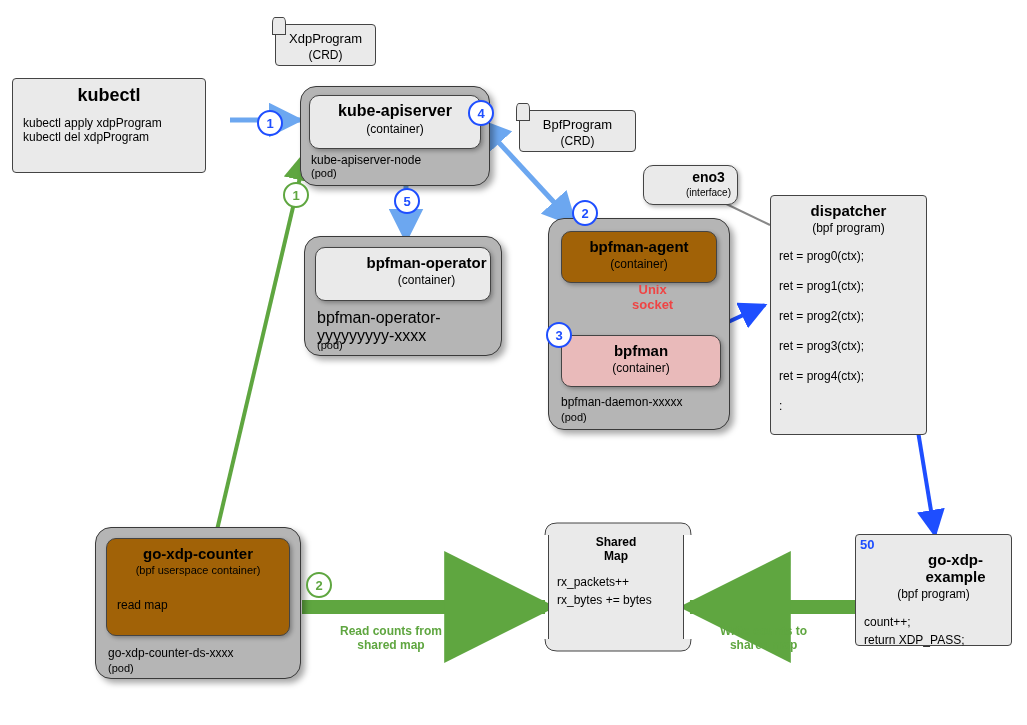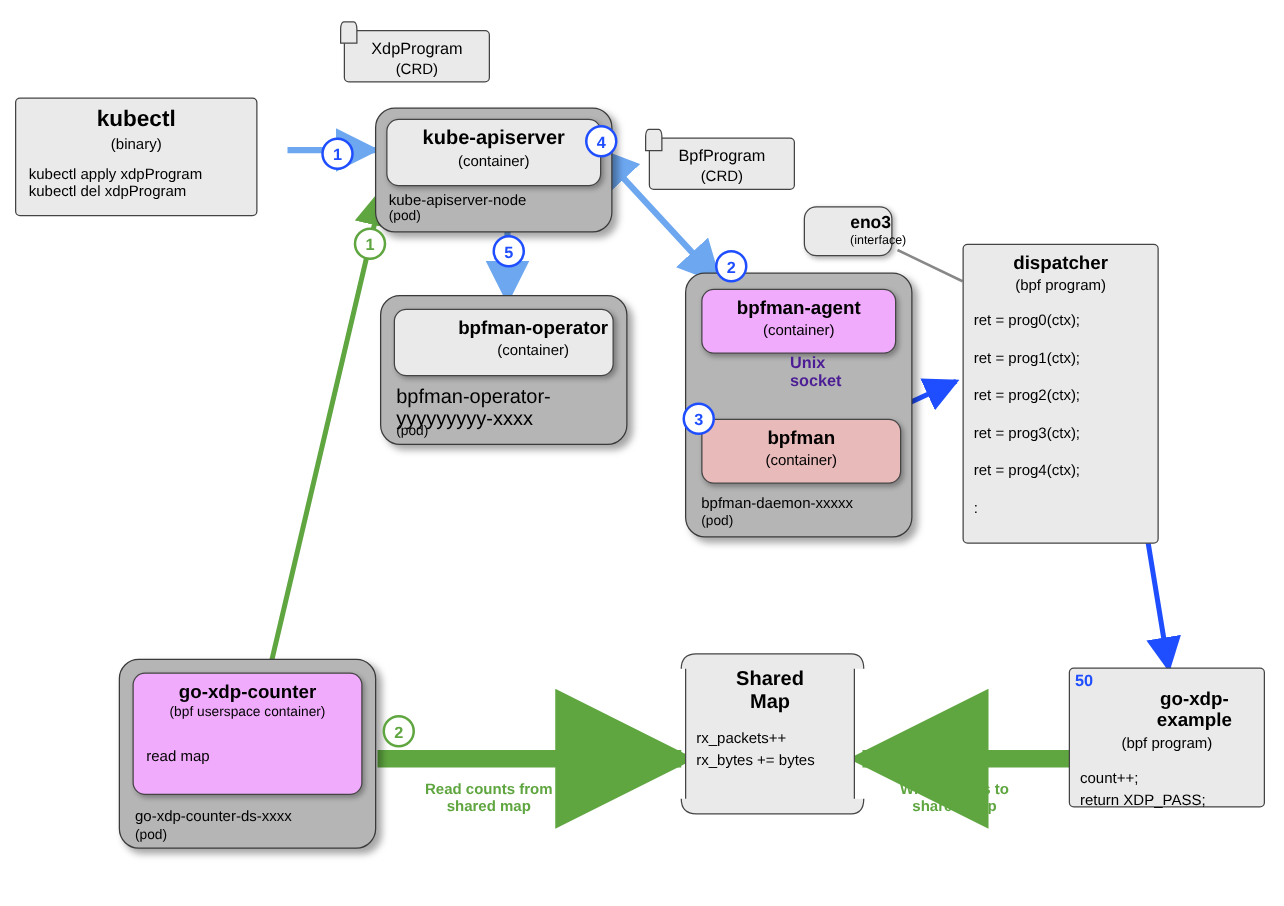--- a/index.html
+++ b/index.html
@@ -3,36 +3,36 @@
 <meta charset="utf-8">
 <style>
   html, body { margin:0; padding:0; }
   body { font-family: Arial, Helvetica, sans-serif; background:#fff; }
   .stage { position:relative; width:1027px; height:725px; background:#fff; }
   svg.wires { position:absolute; inset:0; width:1027px; height:725px; pointer-events:none; }
 
   .box { position:absolute; border:1px solid #444; box-sizing:border-box; border-radius:4px; }
   .pod { background:#b5b5b5; border-radius:16px; border:1px solid #3a3a3a; box-shadow: 4px 4px 6px rgba(0,0,0,0.35); }
   .container { background:#eaeaea; border-radius:10px; border:1px solid #444; box-shadow: 2px 2px 4px rgba(0,0,0,0.3); }
-  .container.blue { background:#f0abfc; }
+  .container.blue { background:#a16207; }
   .container.red  { background:#e9baba; }
   .paperbox { background:#eaeaea; border:1px solid #444; }
 
   .title { text-align:center; font-weight:bold; font-size:18px; padding-top:6px; }
   .subtitle { text-align:center; font-size:12px; margin-top:2px; }
   .smalltxt { font-size:12px; padding-left:10px; }
   .podlbl { position:absolute; font-size:13px; }
   .podsub { position:absolute; font-size:11px; }
 
   .step { position:absolute; width:22px; height:22px; border:2px solid #1E4EFF; border-radius:50%; background:#fff; color:#1E4EFF; font-size:13px; font-weight:bold; display:flex; align-items:center; justify-content:center; }
   .step.green { border-color:#5FA640; color:#5FA640; }
 
   .code { font-size:12px; padding:2px 8px; }
   .annot { position:absolute; font-size:12px; font-weight:bold; }
-  .annot.orange { color:#4c1d95; }
+  .annot.orange { color:#ef4444;text-align:center; }
   .annot.green { color:#5FA640; }
 
   .priority { position:absolute; font-size:13px; font-weight:bold; color:#1E4EFF; }
 
   
   .scrolltab { position:absolute; top:-8px; left:-4px; width:12px; height:16px; border:1px solid #444; background:#eaeaea; border-radius:3px 3px 0 0 / 6px 6px 0 0; }
 </style>
 </head>
 <body>
 
@@ -70,26 +70,25 @@
 
   <line x1="302" y1="607" x2="545" y2="607" stroke="#5FA640" stroke-width="14" marker-end="url(#arrow-green)"></line>
 
   <line x1="868" y1="607" x2="690" y2="607" stroke="#5FA640" stroke-width="14" marker-end="url(#arrow-green)"></line>
 
   <line x1="718" y1="200" x2="770" y2="225" stroke="#888" stroke-width="2"></line>
 </svg>
 
 <div class="box paperbox" style="left:12px; top:78px; width:194px; height:95px;">
   <div class="title">kubectl</div>
-  <div class="subtitle">(binary)</div>
   <div class="smalltxt" style="margin-top:10px">kubectl apply xdpProgram</div>
   <div class="smalltxt">kubectl del xdpProgram</div>
 </div>
 
-<div class="box paperbox" style="left:275px; top:24px; width:117px; height:42px;">
+<div class="box paperbox" style="left:275px; top:24px; width:101px; height:42px;">
   <span class="scrolltab"></span>
   <div class="subtitle" style="padding-top:4px; font-size:13px;">XdpProgram</div>
   <div class="subtitle">(CRD)</div>
 </div>
 
 <div class="box paperbox" style="left:519px; top:110px; width:117px; height:42px;">
   <span class="scrolltab"></span>
   <div class="subtitle" style="padding-top:4px; font-size:13px;">BpfProgram</div>
   <div class="subtitle">(CRD)</div>
 </div>
@@ -118,21 +117,21 @@
     <div class="subtitle">(container)</div>
   </div>
   <div class="box container red" style="left:12px; top:116px; width:160px; height:52px;">
     <div class="title" style="font-size:15px">bpfman</div>
     <div class="subtitle">(container)</div>
   </div>
   <div class="podlbl" style="left:12px; top:176px; font-size:12px;">bpfman-daemon-xxxxx</div>
   <div class="podsub" style="left:12px; top:192px;">(pod)</div>
 </div>
 
-<div class="box container" style="left:643px; top:165px; width:71px; height:40px;padding-left:36px;">
+<div class="box container" style="left:643px; top:165px; width:95px; height:40px;padding-left:36px;">
   <div class="title" style="font-size:14px; padding-top:3px;">eno3</div>
   <div class="subtitle" style="font-size:10px">(interface)</div>
 </div>
 
 <div class="box paperbox" style="left:770px; top:195px; width:157px; height:240px;">
   <div class="title" style="font-size:15px">dispatcher</div>
   <div class="subtitle">(bpf program)</div>
   <div class="code" style="margin-top:12px">ret = prog0(ctx);</div>
   <div class="code" style="margin-top:12px">ret = prog1(ctx);</div>
   <div class="code" style="margin-top:12px">ret = prog2(ctx);</div>
@@ -153,21 +152,21 @@
 
 <div class="box paperbox" style="left:548px; top:528px; width:136px; height:118px;">
 
   <svg style="position:absolute; left:-8px; top:-8px;" width="152" height="16">
         <path d="M4,14 Q4,2 16,2 H140 Q150,2 150,14" fill="#eaeaea" stroke="#444"></path>
       </svg>
 
   <svg style="position:absolute; left:-8px; bottom:-8px;" width="152" height="16">
         <path d="M4,2 Q4,14 16,14 H140 Q150,14 150,2" fill="#eaeaea" stroke="#444"></path>
       </svg>
-  <div class="title" style="font-size:16px; white-space:pre-line;">Shared
+  <div class="title" style="font-size:12px; white-space:pre-line;">Shared
 Map</div>
   <div class="code" style="margin-top:10px">rx_packets++</div>
   <div class="code">rx_bytes += bytes</div>
 </div>
 
 <div class="box paperbox" style="left:855px; top:534px; width:157px; height:112px;">
   <div class="priority" style="left:4px; top:2px;">50</div>
   <div class="title" style="font-size:15px; padding-top:16px;padding-left:44px;">go-xdp-example</div>
   <div class="subtitle">(bpf program)</div>
   <div class="code" style="margin-top:12px">count++;</div>

